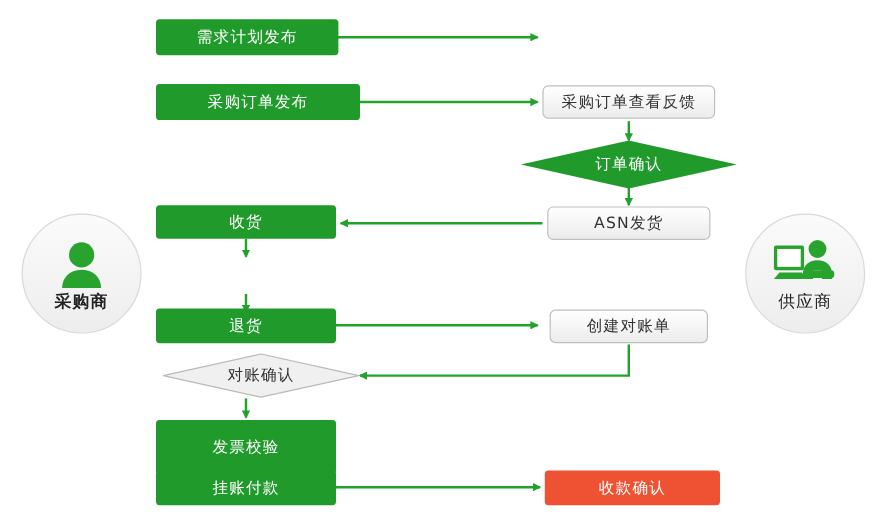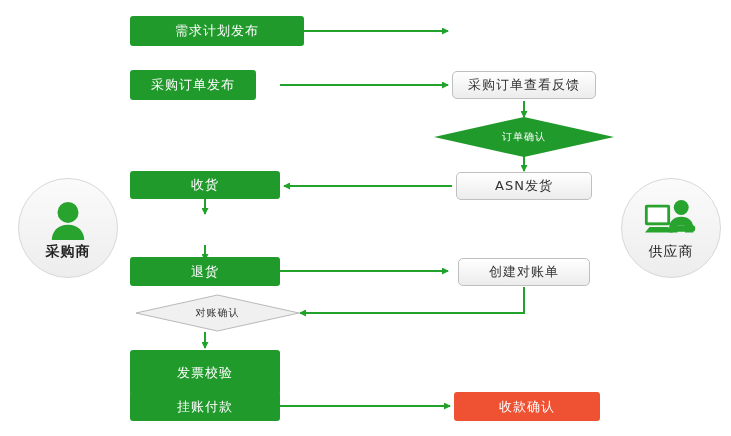--- a/index.html
+++ b/index.html
@@ -45,21 +45,21 @@
   .diamond{
     position:absolute;
     z-index:5;
   }
   .diamond .dshape{
     position:absolute;left:0;top:0;width:100%;height:100%;
   }
   .diamond .dlabel{
     position:absolute;left:0;top:0;width:100%;height:100%;
     display:flex;align-items:center;justify-content:center;
-    font-size:10px;letter-spacing:1px;white-space:nowrap;
+    font-size:13px;letter-spacing:1px;white-space:nowrap;
     z-index:2;
     text-align:right;
   }
   .diamond.green .dlabel{color:#ffffff;}
   .diamond.gray  .dlabel{color:#333333;}
 
   
   .actor{
     position:absolute;
     width:100px;height:100px;
@@ -139,24 +139,24 @@
 
         <circle cx="40" cy="9" r="8" fill="#27a32e"></circle>
 
         <path d="M40 19c-8 0-13 5-13 12v5h9v-8h8v8h9v-5c0-7-5-12-13-12z" fill="#27a32e"></path>
         <rect x="33" y="28" width="22" height="7" rx="3" fill="#27a32e"></rect>
       </svg>
     </div>
     <div class="aname">供应商</div>
   </div>
 
-  <div class="node green" style="left:130px;top:16px;width:174px;height:30px;">需求计划发布</div>
+  <div class="node green" style="left:130px;top:16px;width:152px;height:30px;">需求计划发布</div>
 
 
-  <div class="node green" style="left:130px;top:70px;width:126px;height:30px;text-align:center;">采购订单发布</div>
+  <div class="node green" style="left:130px;top:70px;width:170px;height:30px;text-align:center;">采购订单发布</div>
 
   <div class="node gray" style="left:452px;top:71px;width:144px;height:28px;">采购订单查看反馈</div>
 
   <div class="diamond green" style="left:434px;top:117px;width:180px;height:40px;">
     <svg class="dshape" viewBox="0 0 180 40" preserveAspectRatio="none" aria-hidden="true">
       <polygon points="90,0 180,20 90,40 0,20" fill="#219a2c"></polygon>
     </svg>
     <div class="dlabel">订单确认</div>
   </div>
 

